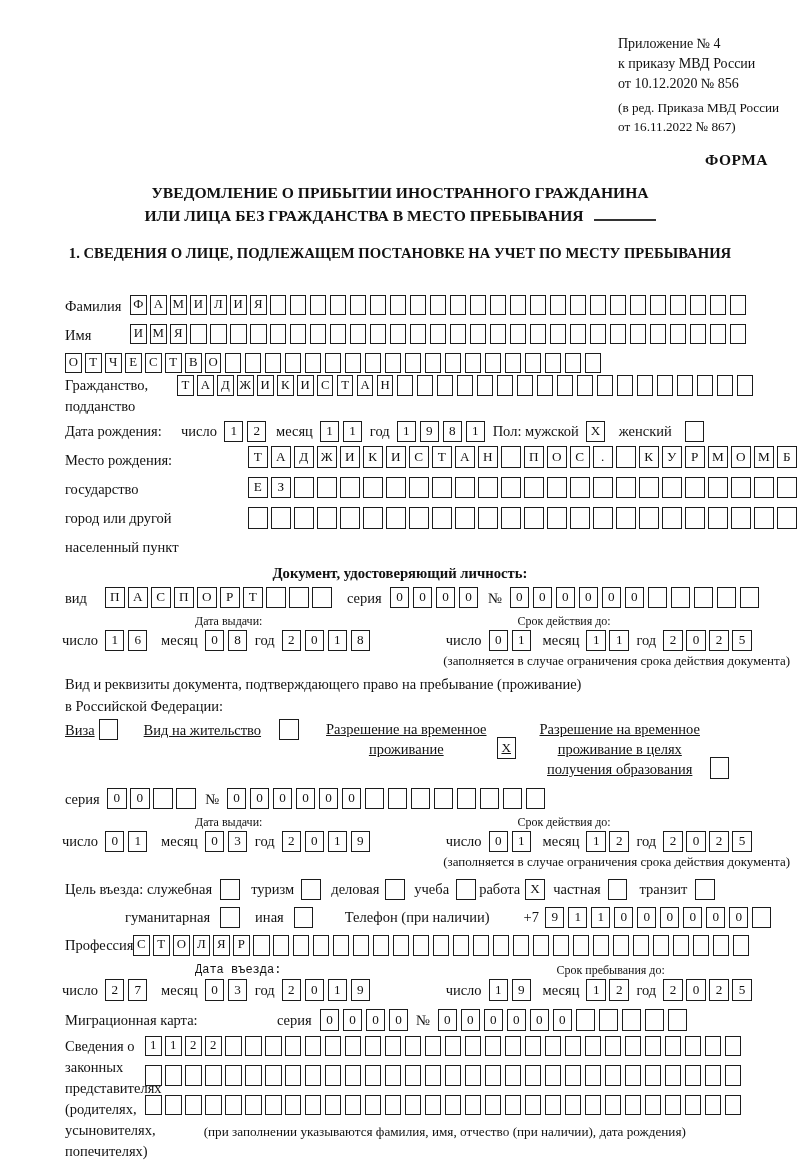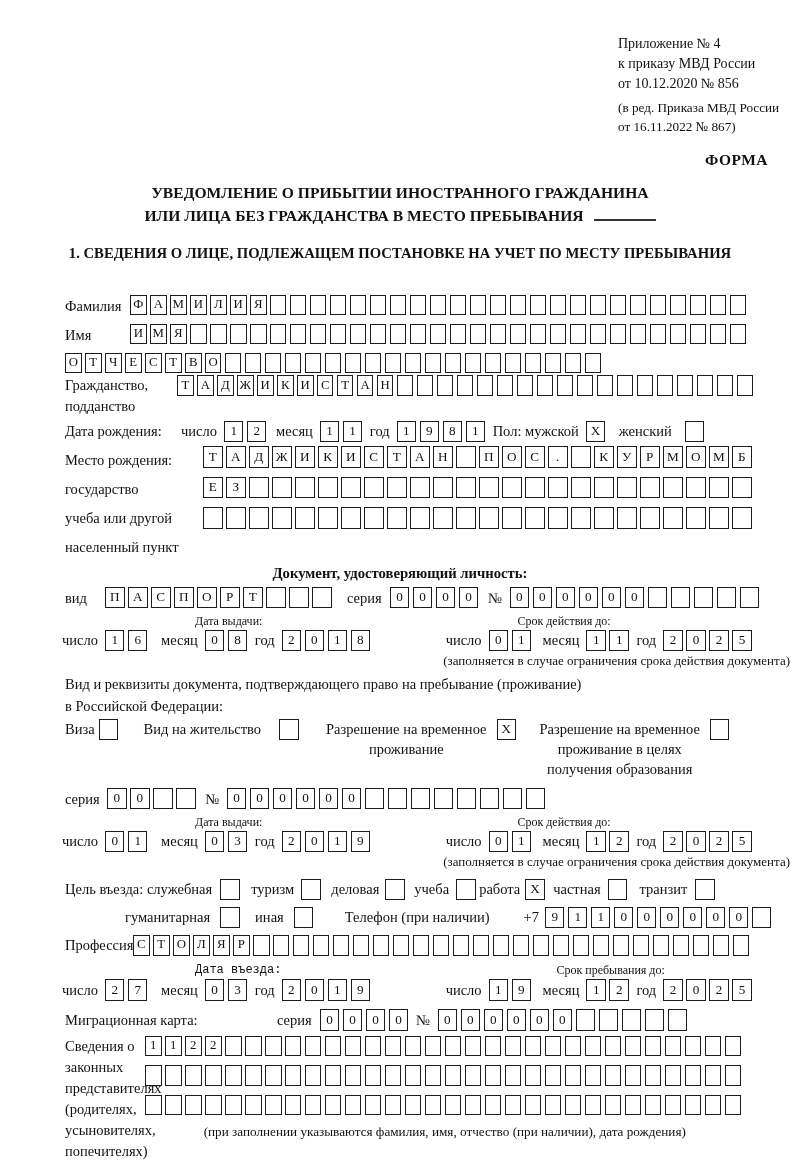--- a/index.html
+++ b/index.html
@@ -29,21 +29,21 @@
     font-size:12.8px;background:#fff;
   }
   .cells.lg .cell{width:17.5px;height:19.5px;margin-right:3.5px;font-size:13.2px;}
   .cells-col .cells{margin-bottom:9px;}
 
   .grp{display:flex;align-items:center;flex:none;}
   .grp .lbl{margin-right:7px;line-height:20px;}
   .hdr{font-size:12px;}
   .note{font-size:13px;justify-content:flex-end;padding-right:10px;margin-top:2px;}
   .center-bold{font-weight:bold;text-align:center;font-size:14.7px;margin-top:8px;}
-  .cb-item{display:flex;align-items:flex-start;flex:none;}
+  .cb-item{display:flex;align-items:flex-end;flex:none;text-decoration:underline;}
   .cb-item .cb-text{line-height:20px;}
   .cb-item .cb-text.ctr{text-align:center;}
   .cb-item .cells{margin-left:10px;margin-top:0;}
   .rep-note{font-size:13.2px;margin-top:9px;text-align:center;}
 </style>
 </head>
 <body>
 
 <div class="page">
 
@@ -242,25 +242,25 @@
         </span>
     </span>
     <span class="grp">
       <span class="lbl" style="margin-left:10px;">женский</span>
       <span class="cells lg" style="margin-left:6px;">
           <span class="cell"></span>
         </span>
     </span>
   </div>
 
-  <div class="row" style="margin-top:4px;">
+  <div class="row" style="margin-top:4px;gap:45px;">
     <span class="lbl w140">
       <div style="line-height:29px;">Место рождения:</div>
       <div style="line-height:29px;">государство</div>
-      <div style="line-height:29px;">учеба или другой</div>
+      <div style="line-height:29px;">город или другой</div>
       <div style="line-height:29px;">населенный пункт</div>
     </span>
     <span class="cells-col">
       <span class="cells lg">
           <span class="cell">Т</span>
           <span class="cell">А</span>
           <span class="cell">Д</span>
           <span class="cell">Ж</span>
           <span class="cell">И</span>
           <span class="cell">К</span>

